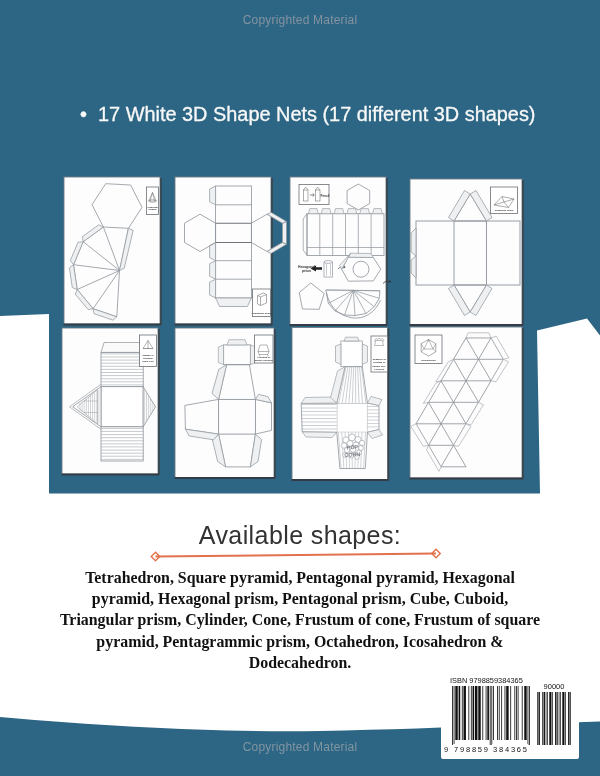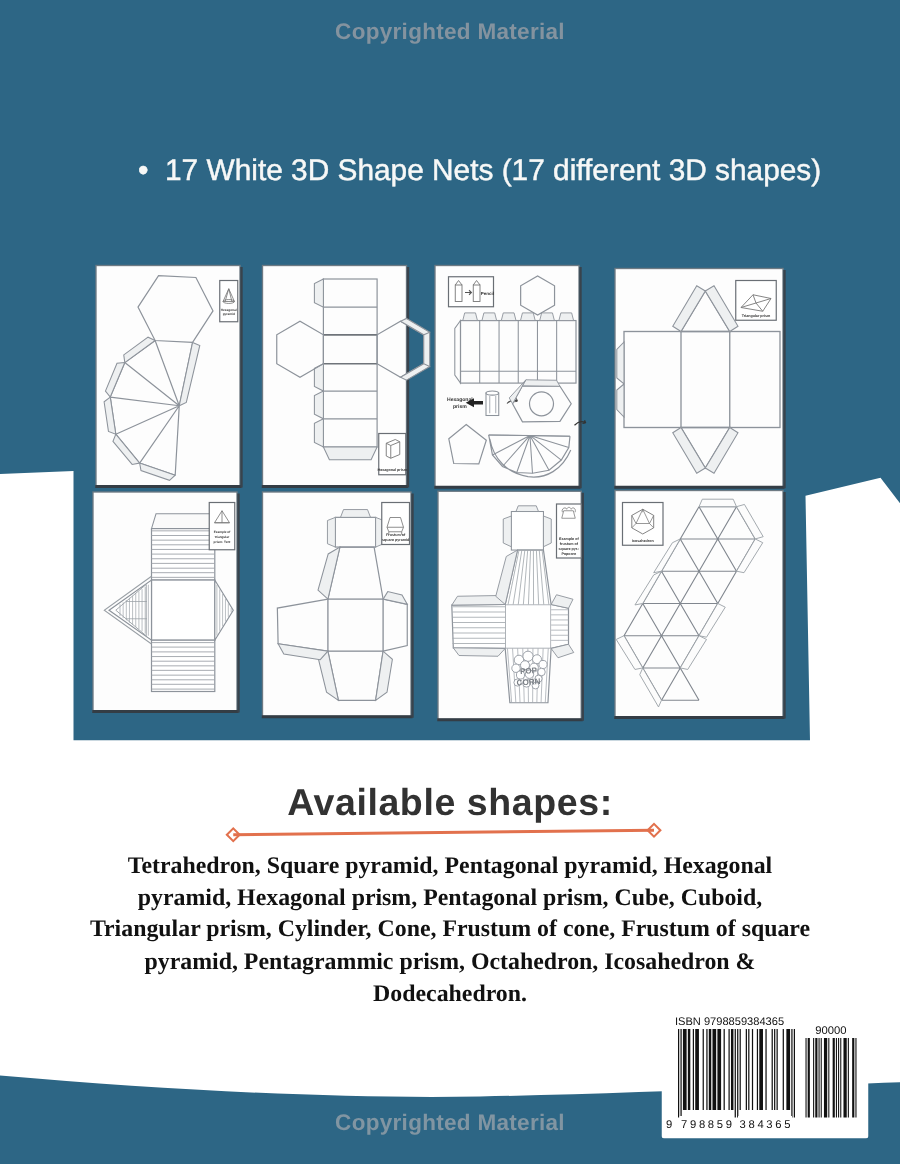--- a/index.html
+++ b/index.html
@@ -1,18 +1,18 @@
 <!DOCTYPE html>
 <html><head>
 <meta charset="utf-8">
 <style>
 html,body{margin:0;padding:0}
 .root{position:relative;width:600px;height:776px;background:#ffffff;overflow:hidden;font-family:"Liberation Sans",sans-serif}
 .abs{position:absolute}
-.copyr{color:#84939f;font-size:15px;font-weight:bold;letter-spacing:.2px}
+.copyr{color:#84939f;font-size:12px;font-weight:normal;letter-spacing:.2px}
 </style>
 </head>
 <body>
 <div class="root">
 
 <svg class="abs" style="left:0;top:0" width="600" height="776" viewBox="0 0 600 776">
 
   <g>
     <path d="M0,0 H600 V335.5 L587,318.5 L537,330.5 L540,493.5 L49,493.5 L49,314 L0,316 Z" fill="#2d6685"></path>
   </g>
@@ -380,25 +380,25 @@
         <rect x="415" y="335" width="27" height="28.5" fill="#fff" stroke="#6a6f75" stroke-width="0.8"></rect>
         <polygon points="428.5,339.5 435.8,343.6 435.8,351.9 428.5,356 421.2,351.9 421.2,343.6" fill="#fff" stroke="#777" stroke-width="0.6"></polygon>
         <path d="M428.5,339.5 L424,349 L433,349 Z M424,349 L421.2,351.9 M433,349 L435.8,351.9 M424,349 L421.2,343.6 M433,349 L435.8,343.6 M428.5,339.5 L428.5,341.5" fill="none" stroke="#777" stroke-width="0.5"></path>
         <text x="428.5" y="361.3" font-size="2.45" font-weight="bold" fill="#333" text-anchor="middle" font-family="Liberation Sans,sans-serif">Icosahedron</text>
       </g>
 
 </svg>
 
 <div class="abs copyr" style="left:0;top:13px;width:600px;text-align:center">Copyrighted Material</div>
 
-<div class="abs" style="left:92px;top:100px;color:#f7f8f7;font-size:19.9px;line-height:29px;-webkit-text-stroke:0.3px #f7f8f7">
+<div class="abs" style="left:80px;top:100px;color:#f7f8f7;font-size:19.9px;line-height:29px;-webkit-text-stroke:0.3px #f7f8f7">
   <div>•&nbsp;&nbsp;17 White 3D Shape Nets (17 different 3D shapes)</div>
 </div>
 
-<div class="abs" style="left:0;top:521px;width:600px;text-align:center;color:#323232;font-size:25px;font-weight:bold;letter-spacing:.4px">Available shapes:</div>
+<div class="abs" style="left:0;top:521px;width:600px;text-align:center;color:#323232;font-size:25px;font-weight:normal;letter-spacing:.4px">Available shapes:</div>
 
 <svg class="abs" style="left:150px;top:548px" width="300" height="14" viewBox="0 0 300 14">
   <line x1="5.5" y1="8.5" x2="286" y2="5.5" stroke="#e2714d" stroke-width="2"></line>
   <rect x="2.5" y="5.5" width="6" height="6" fill="none" stroke="#e2714d" stroke-width="1.4" transform="rotate(45 5.5 8.5)"></rect>
   <rect x="283" y="2.5" width="6" height="6" fill="none" stroke="#e2714d" stroke-width="1.4" transform="rotate(45 286 5.5)"></rect>
 </svg>
 
 <div class="abs" style="left:30px;top:567px;width:540px;text-align:center;color:#111111;font-family:'Liberation Serif',serif;font-size:15.9px;font-weight:bold;line-height:21.2px;white-space:nowrap">Tetrahedron, Square pyramid, Pentagonal pyramid, Hexagonal<br>pyramid, Hexagonal prism, Pentagonal prism, Cube, Cuboid,<br>Triangular prism, Cylinder, Cone, Frustum of cone, Frustum of square<br>pyramid, Pentagrammic prism, Octahedron, Icosahedron &amp;<br>Dodecahedron.</div>
 
 <svg class="abs" style="left:441px;top:674px" width="138" height="85" viewBox="0 0 138 85">

